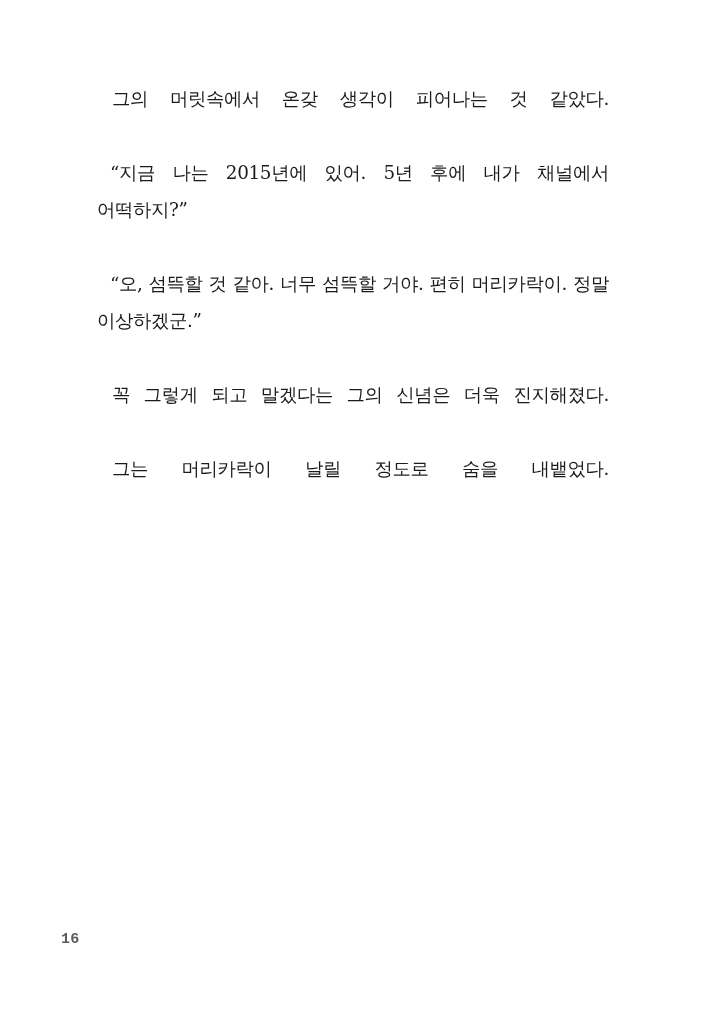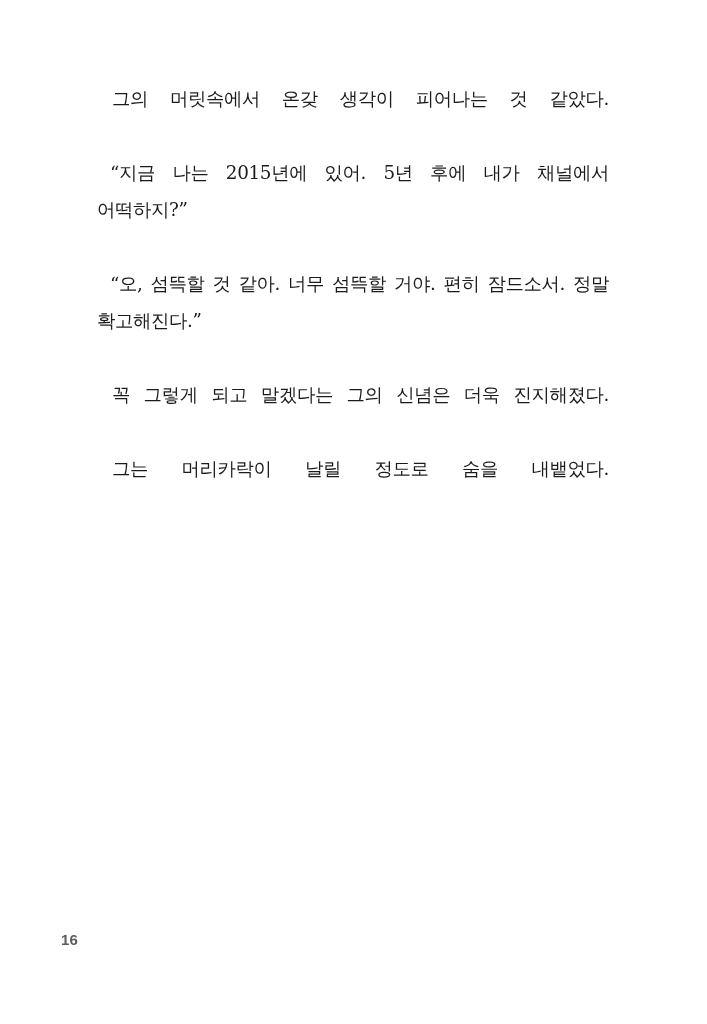--- a/index.html
+++ b/index.html
@@ -60,36 +60,36 @@
   
   .para.quote {
     text-indent: 13px;
   }
 
   
   .folio {
     position: absolute;
     left: 61px;
     top: 931px;
-    font-family: Liberation Sans, sans-serif;
+    font-family: Liberation Mono, monospace;
     font-size: 15px;
     font-weight: 700;
     color: #5b5b5b;
     letter-spacing: 0.01em;
   }
 </style>
 </head>
 <body>
 
 <div class="page">
 
   <div class="text-block">
     <p class="para">그의 머릿속에서 온갖 생각이 피어나는 것 같았다.</p>
     <p class="para quote">“지금 나는 2015년에 있어. 5년 후에 내가 채널에서 어떡하지?”</p>
-    <p class="para quote">“오, 섬뜩할 것 같아. 너무 섬뜩할 거야. 편히 잠드소서. 정말 확고해진다.”</p>
+    <p class="para quote">“오, 섬뜩할 것 같아. 너무 섬뜩할 거야. 편히 머리카락이. 정말 이상하겠군.”</p>
     <p class="para">꼭 그렇게 되고 말겠다는 그의 신념은 더욱 진지해졌다.</p>
     <p class="para">그는 머리카락이 날릴 정도로 숨을 내뱉었다.</p>
 
   </div>
 
   <div class="folio">16</div>
 
 </div>
 
 </body></html>

